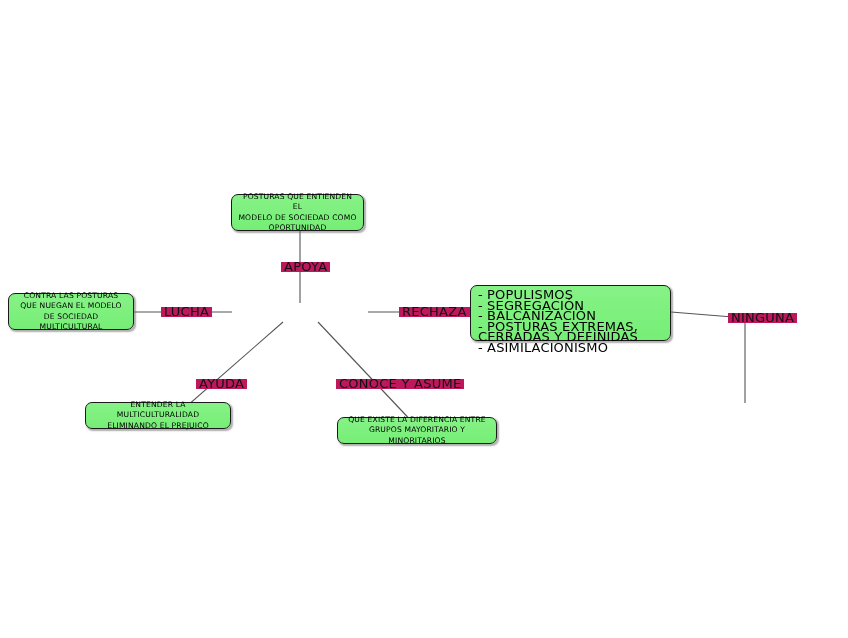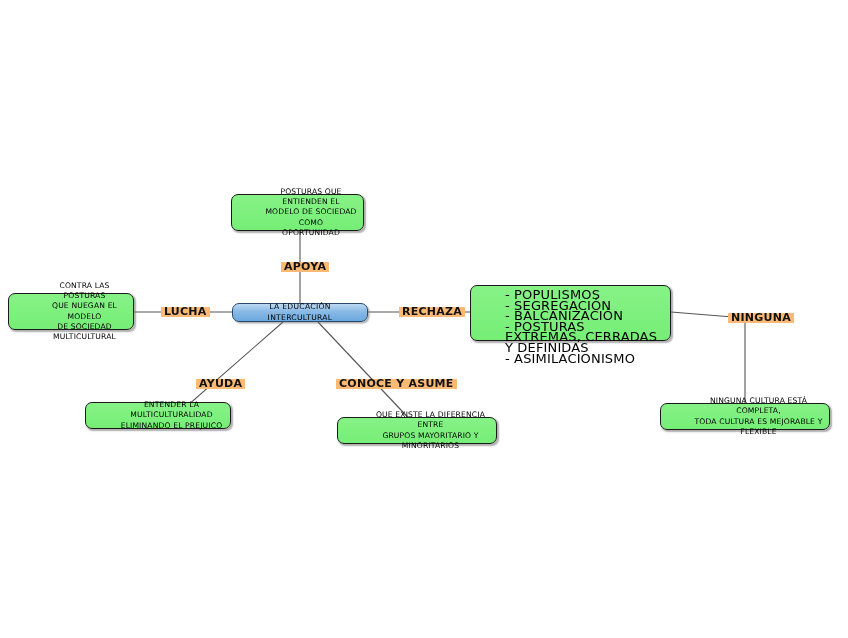--- a/index.html
+++ b/index.html
@@ -44,21 +44,20 @@
   }
   .node .nlabel {
     width: 100%;
     padding: 0 5px;
     box-sizing: border-box;
     white-space: pre-line;
   }
   .node-green {
     background: #7cf07c;
     background: linear-gradient(180deg, #86f286 0%, #76ee76 100%);
-    padding-left: 27px;
   }
   .node-blue {
     background: linear-gradient(180deg, #bcd9f2 0%, #8bbbe8 42%, #6aa8de 100%);
     border: 1px solid #2b4a6b;
   }
   .node-blue .nlabel {
     color: #000000;
     letter-spacing: 0.3px;
   }
   .node-list {
@@ -67,29 +66,28 @@
   }
   .node-list .nlabel {
     text-align: left;
     padding: 4px 7px;
     white-space: pre-line;
     font-size: 13px;
     line-height: 10.6px;
   }
   .edge-label {
     position: absolute;
-    font-size: 11px;
+    font-size: 13px;
     letter-spacing: 0.25px;
     color: #111111;
-    background: #fdba74;
+    background: #be185d;
     padding: 0 3px;
     white-space: nowrap;
     z-index: 2;
     line-height: 10px;
-    font-weight: bold;
   }
 </style>
 </head>
 <body>
 
 <div id="canvas">
 
   <svg id="edges" viewBox="0 0 848 638" xmlns="http://www.w3.org/2000/svg">
     <g stroke="#555555" stroke-width="1.1" fill="none">
 
@@ -107,42 +105,35 @@
       <line x1="745" y1="318" x2="745" y2="403"></line>
     </g>
   </svg>
 
   <div class="node node-green" style="left:231px; top:194px; width:133px; height:37px;">
     <div class="nlabel">POSTURAS QUE ENTIENDEN EL
 MODELO DE SOCIEDAD COMO
 OPORTUNIDAD</div>
   </div>
 
-  <div class="node node-blue" style="left:232px; top:303px; width:136px; height:19px;">
-    <div class="nlabel">LA EDUCACIÓN INTERCULTURAL</div>
-  </div>
 
   <div class="node node-green" style="left:8px; top:293px; width:126px; height:37px;">
     <div class="nlabel">CONTRA LAS POSTURAS
 QUE NUEGAN EL MODELO
 DE SOCIEDAD MULTICULTURAL</div>
   </div>
 
   <div class="node node-green node-list" style="left:470px; top:285px; width:201px; height:56px;">
     <div class="nlabel">- POPULISMOS
 - SEGREGACIÓN
 - BALCANIZACIÓN
 - POSTURAS EXTREMAS, CERRADAS Y DEFINIDAS
 - ASIMILACIONISMO</div>
   </div>
 
-  <div class="node node-green" style="left:660px; top:403px; width:170px; height:27px;">
-    <div class="nlabel">NINGUNA CULTURA ESTÁ COMPLETA,
-TODA CULTURA ES MEJORABLE Y FLEXIBLE</div>
-  </div>
 
   <div class="node node-green" style="left:85px; top:402px; width:146px; height:27px;">
     <div class="nlabel">ENTENDER LA MULTICULTURALIDAD
 ELIMINANDO EL PREJUICO</div>
   </div>
 
   <div class="node node-green" style="left:337px; top:417px; width:160px; height:27px;">
     <div class="nlabel">QUE EXISTE LA DIFERENCIA ENTRE
 GRUPOS MAYORITARIO Y MINORITARIOS</div>
   </div>

